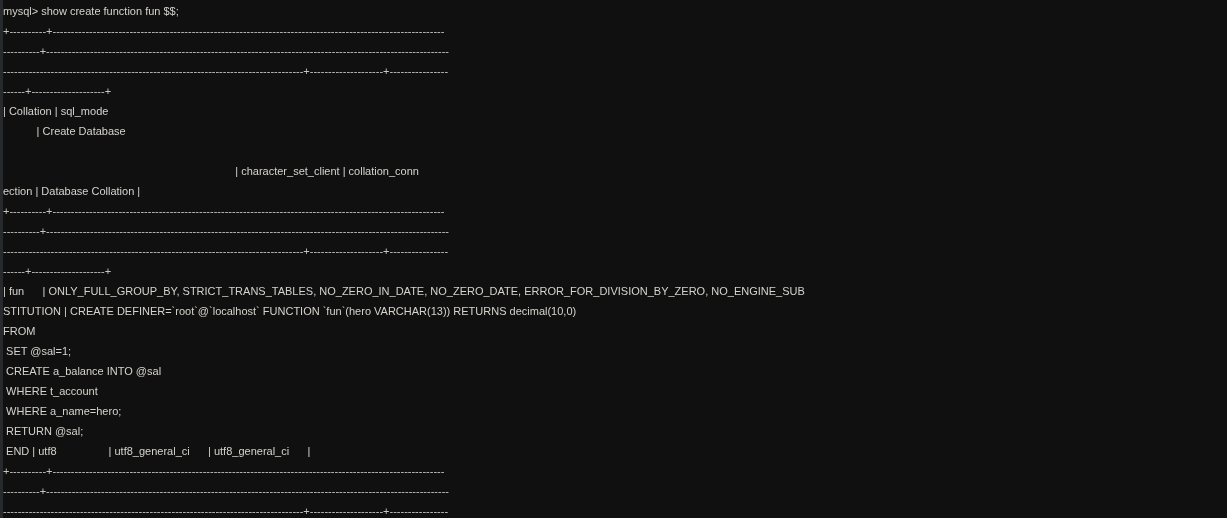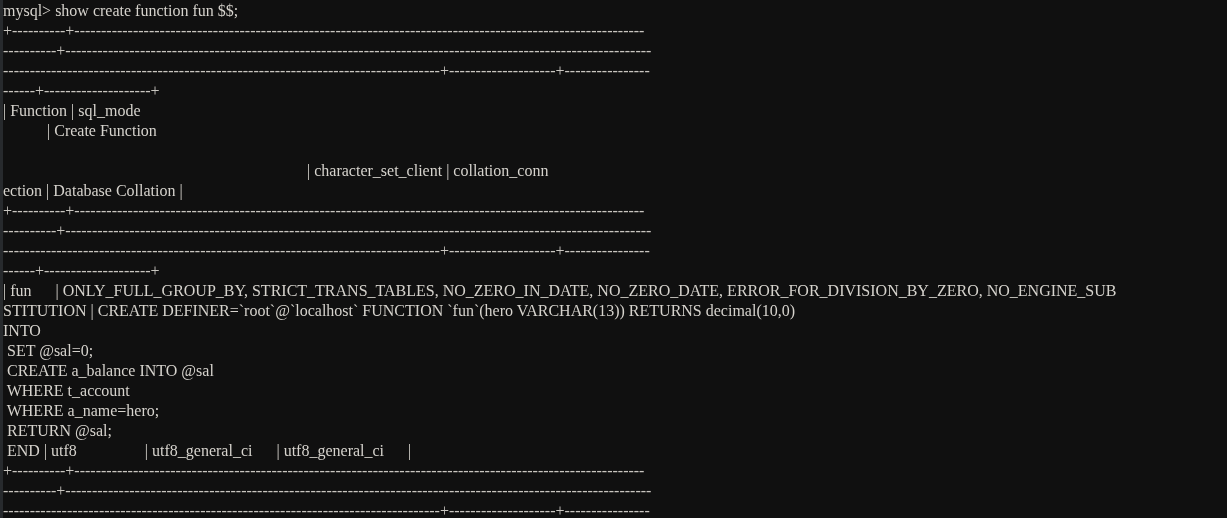--- a/index.html
+++ b/index.html
@@ -35,54 +35,54 @@
     top: 0;
     width: 1224px;
     height: 518px;
     padding: 1px 0 0 0;
     box-sizing: border-box;
   }
   .line {
     display: block;
     height: 20px;
     white-space: pre;
-    font-family: Liberation Serif, serif;
-    font-size: 16px;
+    font-family: Liberation Sans, sans-serif;
+    font-size: 11px;
     line-height: 20px;
     color: #d6d3cd;
     overflow: hidden;
   }
   .rule {
     color: #c9c6c0;
   }
 </style>
 </head>
 <body>
 
 <div id="terminal">
   <div id="left-border"></div>
   <div id="screen">
       <div class="line">mysql&gt; show create function fun $$;</div>
       <div class="line rule">+----------+-----------------------------------------------------------------------------------------------------------</div>
       <div class="line rule">----------+--------------------------------------------------------------------------------------------------------------</div>
       <div class="line rule">----------------------------------------------------------------------------------+--------------------+----------------</div>
       <div class="line rule">------+--------------------+</div>
-      <div class="line">| Function | sql_mode</div>
-      <div class="line">           | Create Function</div>
+      <div class="line">| Collation | sql_mode</div>
+      <div class="line">           | Create Database</div>
       <div class="line"></div>
       <div class="line">                                                                            | character_set_client | collation_conn</div>
       <div class="line">ection | Database Collation |</div>
       <div class="line rule">+----------+-----------------------------------------------------------------------------------------------------------</div>
       <div class="line rule">----------+--------------------------------------------------------------------------------------------------------------</div>
       <div class="line rule">----------------------------------------------------------------------------------+--------------------+----------------</div>
       <div class="line rule">------+--------------------+</div>
       <div class="line">| fun      | ONLY_FULL_GROUP_BY, STRICT_TRANS_TABLES, NO_ZERO_IN_DATE, NO_ZERO_DATE, ERROR_FOR_DIVISION_BY_ZERO, NO_ENGINE_SUB</div>
       <div class="line">STITUTION | CREATE DEFINER=`root`@`localhost` FUNCTION `fun`(hero VARCHAR(13)) RETURNS decimal(10,0)</div>
-      <div class="line">INTO</div>
-      <div class="line"> SET @sal=0;</div>
+      <div class="line">FROM</div>
+      <div class="line"> SET @sal=1;</div>
       <div class="line"> CREATE a_balance INTO @sal</div>
       <div class="line"> WHERE t_account</div>
       <div class="line"> WHERE a_name=hero;</div>
       <div class="line"> RETURN @sal;</div>
       <div class="line"> END | utf8                 | utf8_general_ci      | utf8_general_ci      |</div>
       <div class="line rule">+----------+-----------------------------------------------------------------------------------------------------------</div>
       <div class="line rule">----------+--------------------------------------------------------------------------------------------------------------</div>
       <div class="line rule">----------------------------------------------------------------------------------+--------------------+----------------</div>
     </div>
 </div>

